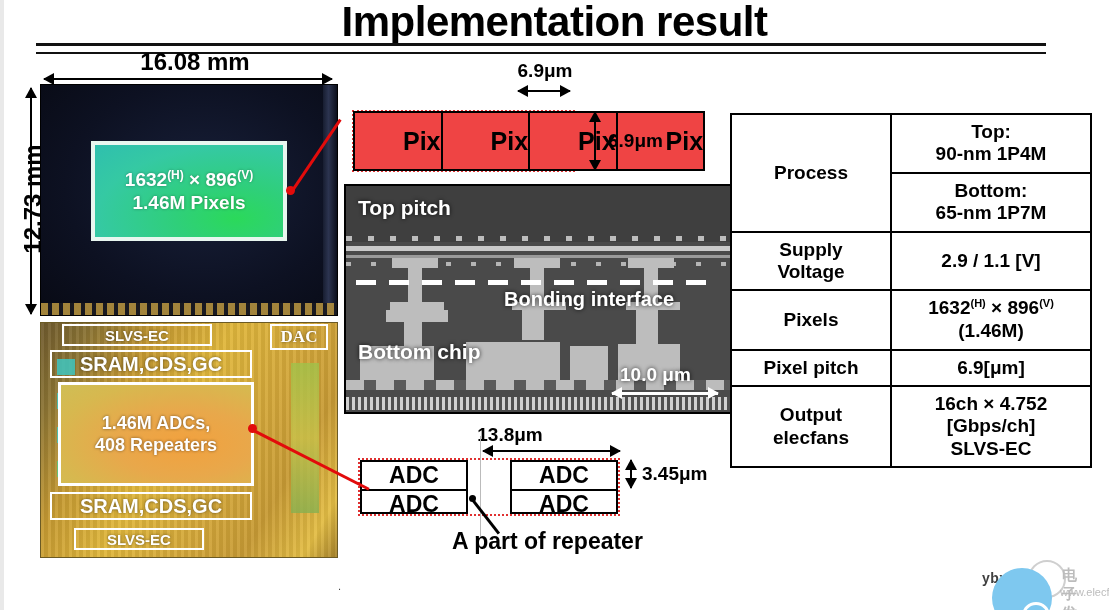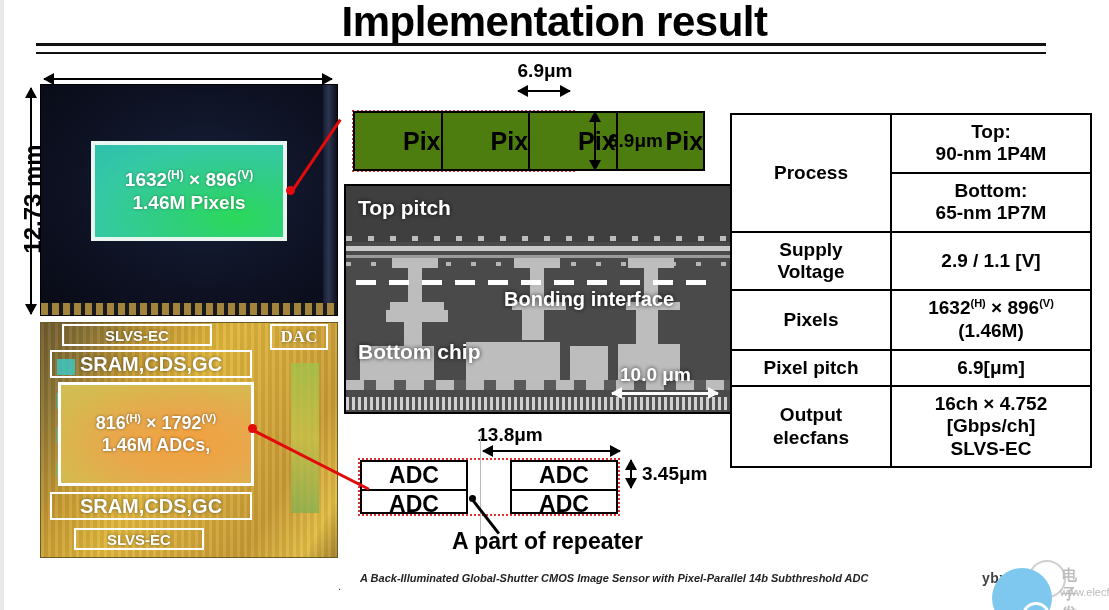--- a/index.html
+++ b/index.html
@@ -136,21 +136,21 @@
     position:absolute;font-size:19px;font-weight:bold;text-align:center;
   }
   .pixrow{
     position:absolute;left:352px;top:110px;width:223px;height:62px;
     border:2px dotted #e03131;box-sizing:border-box;
     display:flex;
   }
   .pixrow .cell{
     flex:1;border:2px solid #000;margin:-1px;
     display:flex;align-items:center;justify-content:center;
-    font-size:25px;font-weight:bold;background:#4d7c0f;padding-left:48px;
+    font-size:25px;font-weight:bold;background:#ef4444;padding-left:48px;
   }
 
   .xsec{
     position:absolute;left:344px;top:184px;width:384px;height:226px;
     border:2px solid #000;background:#4a4a4a;overflow:hidden;
   }
   .xsec .band-top{position:absolute;left:0;top:0;width:100%;height:56px;background:#3f3f3f;}
   .xsec .metal1{position:absolute;left:0;top:60px;width:100%;height:5px;background:#c9c9c9;}
   .xsec .metal2{position:absolute;left:0;top:69px;width:100%;height:3px;background:#9a9a9a;}
   .xsec .dots{
@@ -265,20 +265,21 @@
 </head>
 <body>
 
 <div class="slide">
 
   <div class="lside-strip"></div>
 
   <div class="title">Implementation result</div>
   <div class="title-rule"></div>
 
+  <div class="dim-top">16.08 mm</div>
   <div class="arrow-h" style="left:44px;top:78px;width:288px;"></div>
 
   <div class="dim-left">12.73 mm</div>
   <div class="arrow-v" style="left:30px;top:88px;height:226px;"></div>
 
   <div class="die-top">
     <div class="edge-r"></div>
     <div class="pads"></div>
     <div class="pix-array">
       <div>
@@ -295,24 +296,22 @@
     <div class="teal3"></div>
     <div class="teal4"></div>
     <div class="greenband"></div>
   </div>
 
   <div class="lbl lbl-slvs-top">SLVS-EC</div>
   <div class="lbl lbl-dac">DAC</div>
   <div class="lbl lbl-sram-top">SRAM,CDS,GC</div>
 
   <div class="lbl lbl-adc-core">
-    <div>
-      <span>816</span><sup>(H)</sup><span> × 1792</span><sup>(V)</sup>
-    </div>
     <div>1.46M ADCs,</div>
+    <div>408 Repeaters</div>
   </div>
 
   <div class="lbl lbl-sram-bot">SRAM,CDS,GC</div>
   <div class="lbl lbl-slvs-bot">SLVS-EC</div>
 
   <div class="mid-dim-label" style="left:500px;top:60px;width:90px;">6.9μm</div>
   <div class="arrow-h" style="left:518px;top:90px;width:52px;"></div>
 
   <div class="pixrow">
     <div class="cell">Pix</div>
@@ -424,21 +423,20 @@
         <span>Output</span><br><span>elecfans</span>
       </td>
       <td>
         <span>16ch × 4.752</span><br><span>[Gbps/ch]</span><br><span>SLVS-EC</span>
       </td>
     </tr>
   </tbody>
     </table>
 
   <div class="footer-dot">.</div>
-  <div class="footer">A Back-Illuminated Global-Shutter CMOS Image Sensor with Pixel-Parallel 14b Subthreshold ADC</div>
 
   <div class="wm wm-ybx">ybx8.cn</div>
   <div class="wm-cn"></div>
   <div class="wm wm-cjk">电子发烧友</div>
   <div class="wm wm-url">www.elecfans.com</div>
   <div class="wm-circ">
     <div class="wm-circ2"></div>
   </div>
 
 </div>

